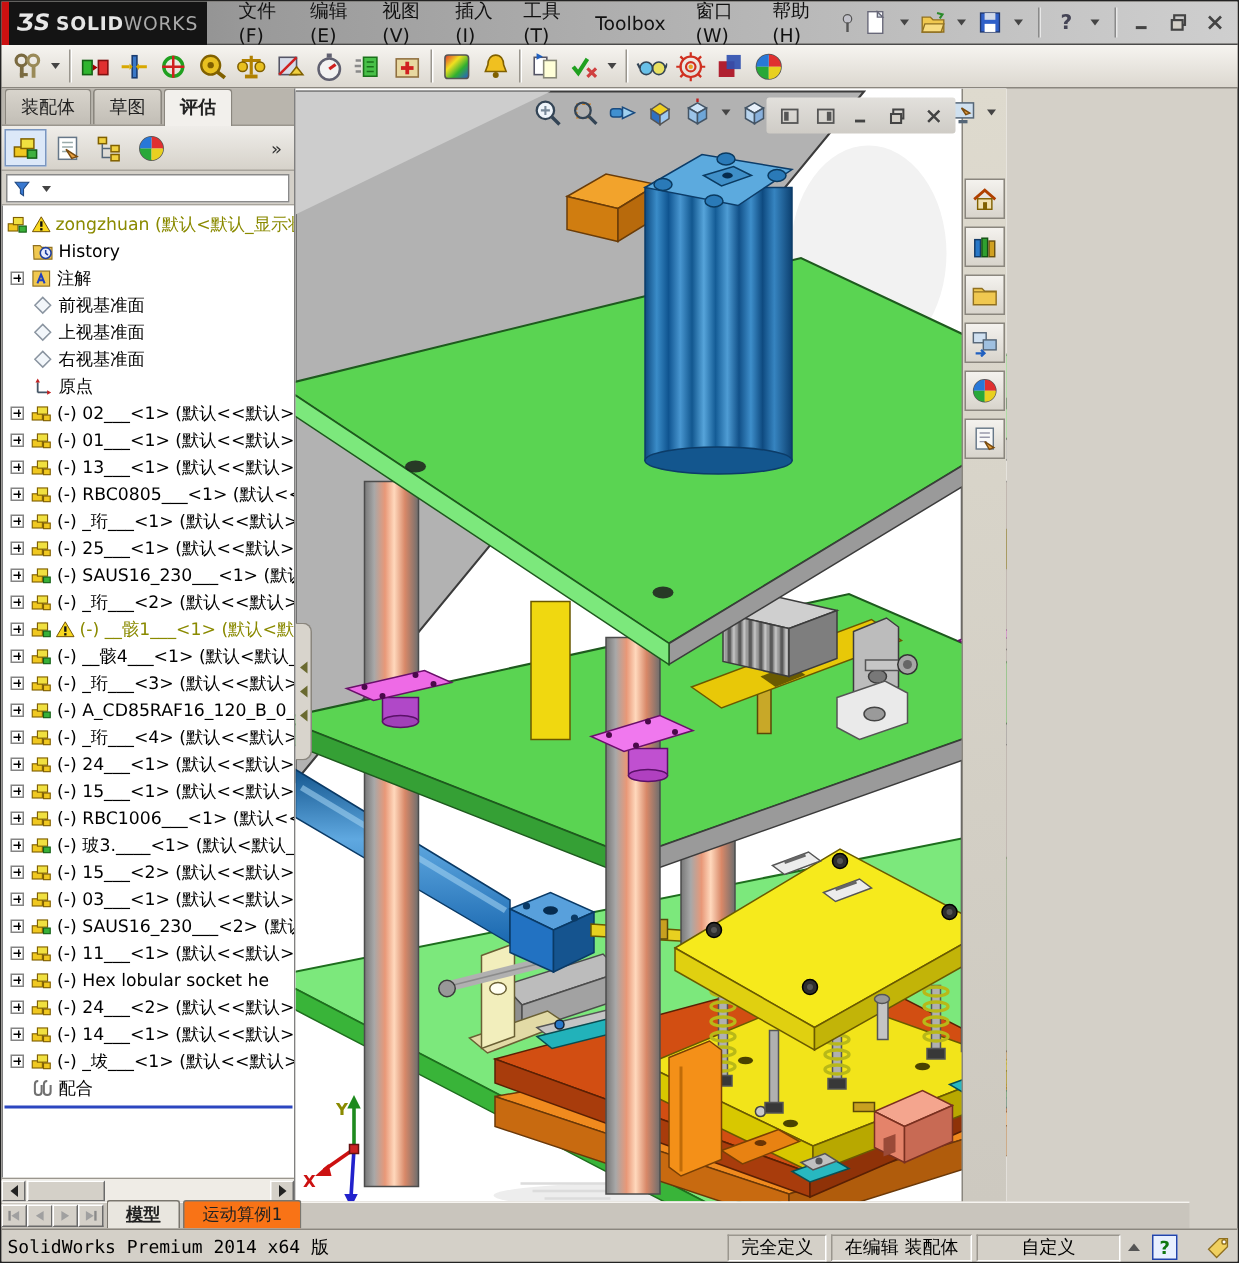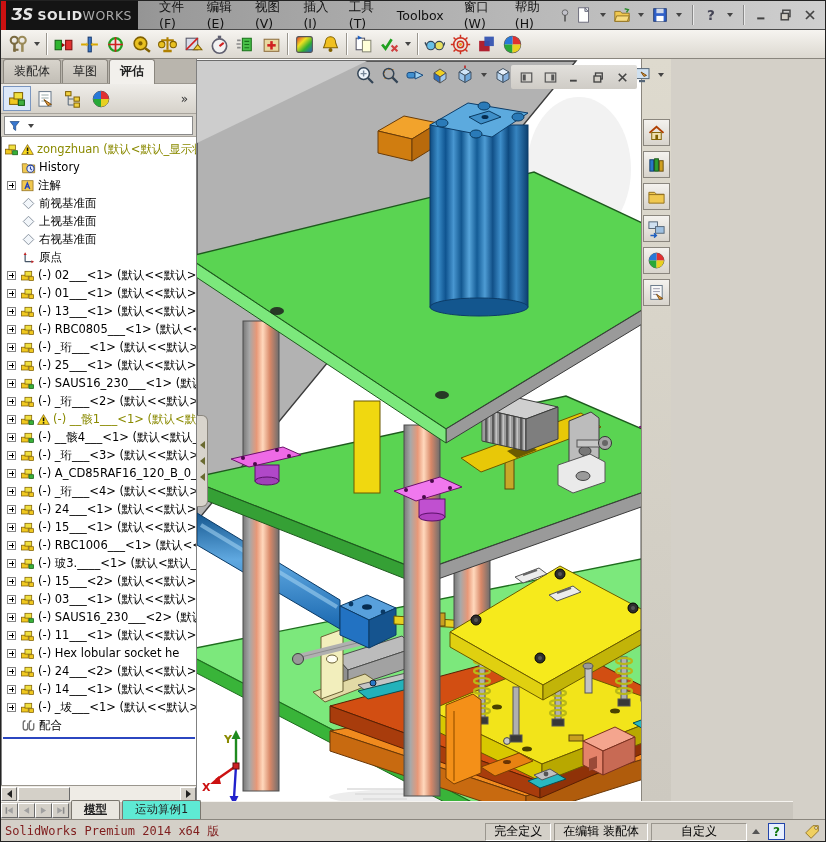--- a/index.html
+++ b/index.html
@@ -73,26 +73,26 @@
   #taskpane{position:absolute;right:0;top:0;width:30px;height:742px;background:linear-gradient(#dedace,#cdc9c0);border-left:1px solid #8a867e;z-index:4;
     display:flex;flex-direction:column;align-items:center;padding-top:60px;gap:5px;}
   .tpbtn{width:27px;height:27px;background:linear-gradient(#f4f2ee,#d8d4cc);border:1px solid #8a867e;display:flex;align-items:center;justify-content:center;}
   #splitter{position:absolute;left:0;top:356px;width:11px;height:92px;background:#d8d4cc;border:1px solid #8a867e;border-left:none;border-radius:0 6px 6px 0;z-index:6;
     display:flex;flex-direction:column;align-items:center;justify-content:center;gap:8px;}
   .sp-arrow{width:0;height:0;border-top:4px solid transparent;border-bottom:4px solid transparent;border-right:5px solid #6a6a30;}
 
   
   #doctabs{position:absolute;left:0;top:800px;width:792px;height:18px;background:#c9c5bd;border-top:1px solid #f6f4f0;display:flex;align-items:flex-end;}
   .vcrbtn{width:17px;height:15px;background:#d4d0c8;border:1px solid;border-color:#fff #6a6a6a #6a6a6a #fff;display:flex;align-items:center;justify-content:center;margin-bottom:1px;}
-  .dtab{font-size:11.5px;font-family:"DejaVu Sans Mono","Liberation Mono",monospace;padding:1px 12px 2px 12px;border:1px solid #7a766e;border-bottom:none;background:#5eead4;margin-left:2px;color:#222;border-radius:2px 2px 0 0;}
+  .dtab{font-size:11.5px;font-family:"DejaVu Sans Mono","Liberation Mono",monospace;padding:1px 12px 2px 12px;border:1px solid #7a766e;border-bottom:none;background:#f97316;margin-left:2px;color:#222;border-radius:2px 2px 0 0;}
   .dtab.active{background:#e9e6df;font-weight:bold;text-decoration:underline;}
 
   
   #statusbar{position:absolute;left:0;top:818px;width:826px;height:24px;background:#d4d0c8;border-top:1px solid #8a867e;display:flex;align-items:center;font-size:12px;}
-  #status-left{font-family:"DejaVu Sans Mono","Liberation Mono",monospace;font-size:12px;color:#7f1d1d;padding-left:4px;flex:1;}
+  #status-left{font-family:"DejaVu Sans Mono","Liberation Mono",monospace;font-size:12px;color:#000000;padding-left:4px;flex:1;}
   .scell{border:1px solid;border-color:#9a968e #fff #fff #9a968e;background:#d4d0c8;height:18px;display:flex;align-items:center;justify-content:center;font-size:12px;color:#000;padding:0 8px;margin-right:3px;}
   #cell-custom{width:96px;justify-content:center;}
   .upcaret{width:0;height:0;border-left:4px solid transparent;border-right:4px solid transparent;border-bottom:5px solid #555;margin:0 8px 0 2px;}
   #helpbadge{width:17px;height:17px;border:1px solid #2244aa;background:#e8f0ff;color:#117711;font-weight:bold;font-size:12px;display:flex;align-items:center;justify-content:center;margin-right:18px;}
   #tagicon{margin-right:6px;display:flex;align-items:center;}
 
   .ic{display:block;}
   #symbols{position:absolute;width:0;height:0;overflow:hidden;}
 </style>
 </head>

